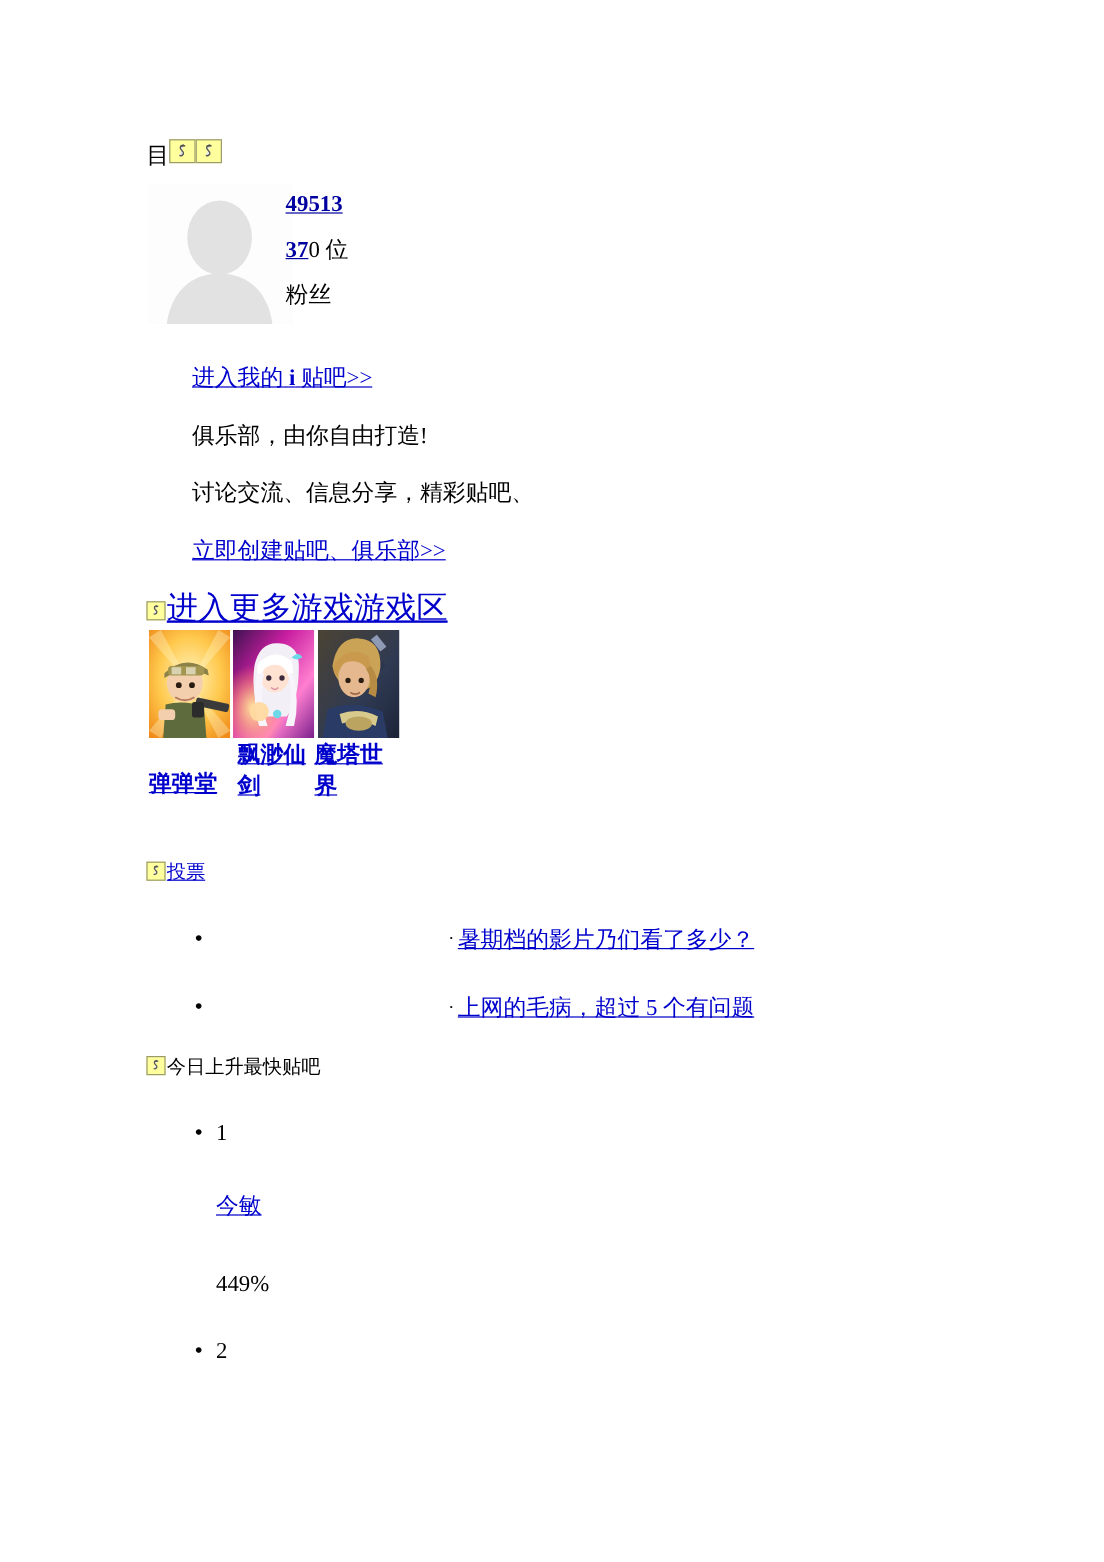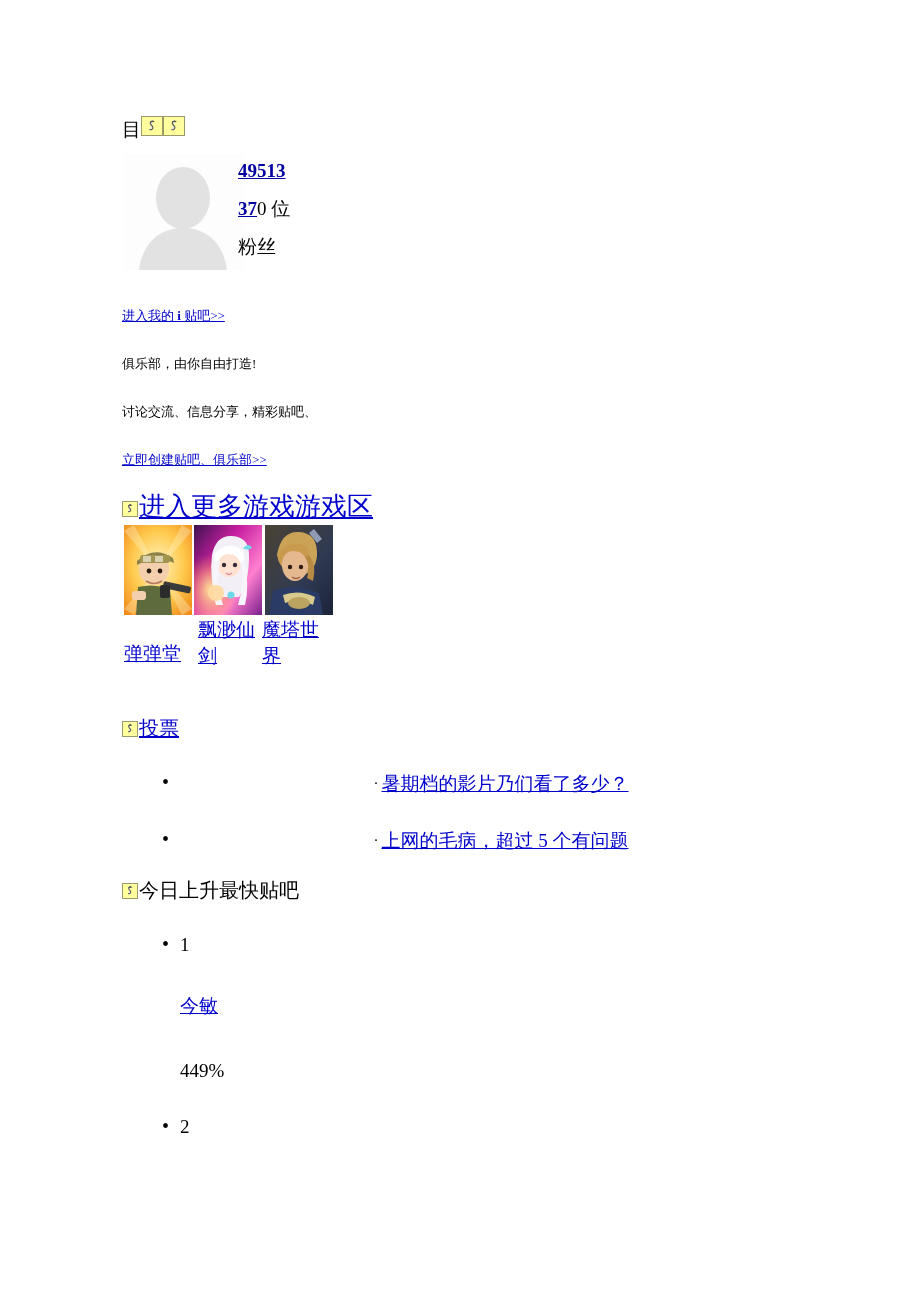--- a/index.html
+++ b/index.html
@@ -87,24 +87,25 @@
 
   a.lnk {
     color: #0000cc;
     text-decoration: underline;
   }
   a.lnk.dark { color: #0000a0; }
   .bold { font-weight: bold; }
 
   
   .para {
-    font-size: 13px;
+    font-size: 19px;
     line-height: 24px;
     margin-top: 24px;
     white-space: nowrap;
+    margin-left: 38px;
   }
 
   
   .games-head {
     font-size: 26px;
     line-height: 22px;
     margin-top: 24px;
     white-space: nowrap;
   }
   .thumbs {
@@ -123,28 +124,28 @@
   .thumb:nth-child(2) { left: 72px; }
   .thumb:nth-child(3) { left: 143px; }
   .thumb svg { display: block; width: 68px; height: 90px; }
 
   .gamelabels {
     position: relative;
     height: 74px;
     margin-top: 2px;
     font-size: 19px;
   }
-  .glabel { position: absolute; line-height: 26px; }
+  .glabel { position: absolute; line-height: 26px; font-weight: bold; }
   .glabel.g1 { left: 2px;   top: 24px; width: 68px; }
   .glabel.g2 { left: 76px;  top: 0;    width: 66px; }
   .glabel.g3 { left: 140px; top: 0;    width: 66px; }
 
   
   .sec-head {
-    font-size: 20px;
+    font-size: 16px;
     line-height: 22px;
     margin-top: 26px;
     white-space: nowrap;
   }
   ul.bullets {
     list-style: none;
     margin: 0;
     padding: 0;
   }
   ul.bullets li {

